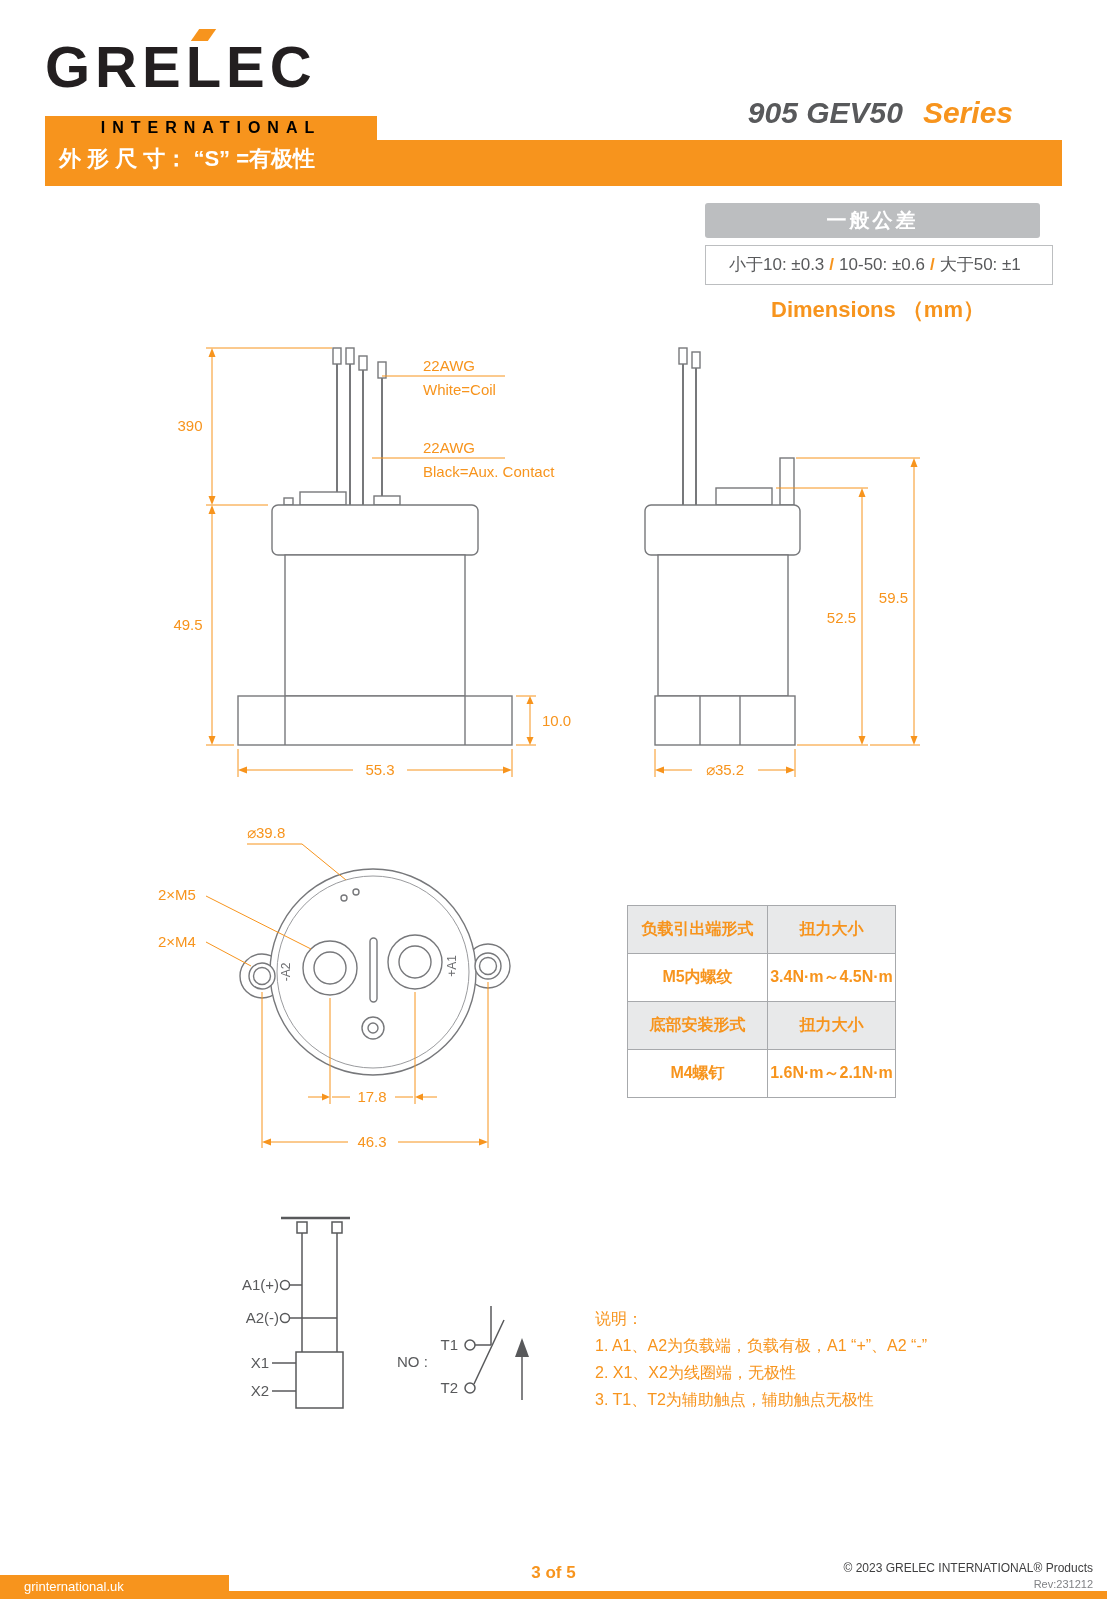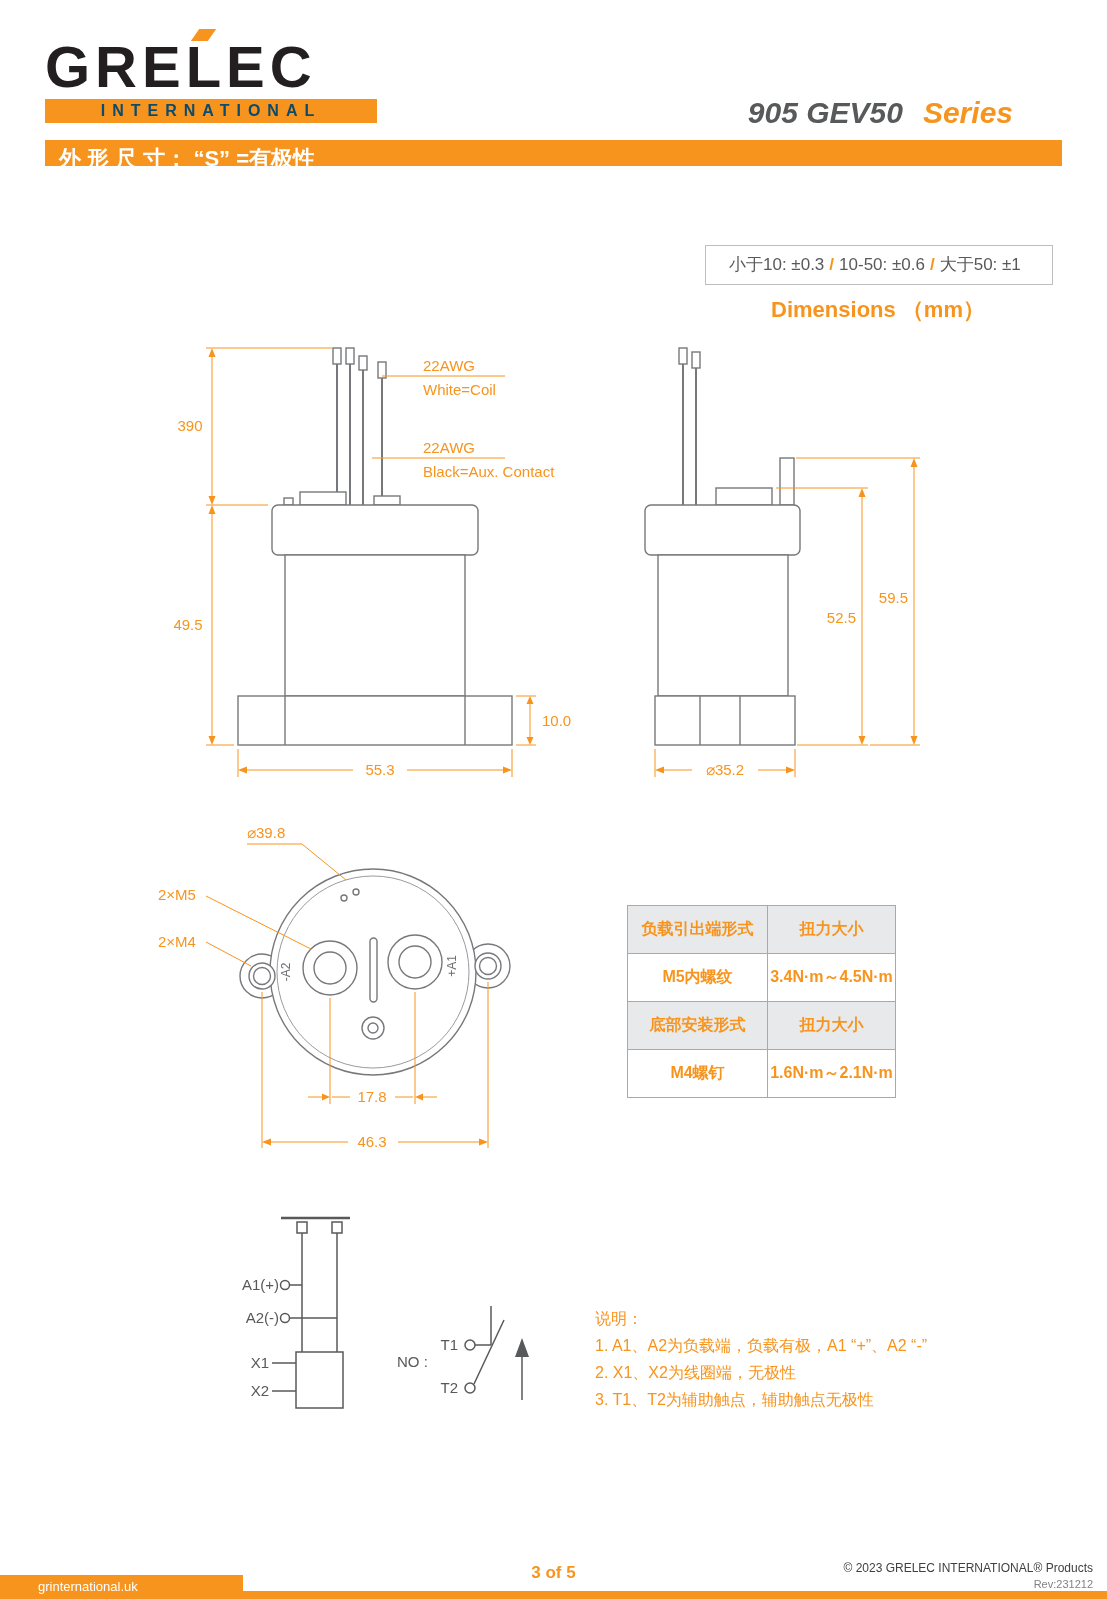--- a/index.html
+++ b/index.html
@@ -3,24 +3,24 @@
 <meta charset="utf-8">
 <style>
   html,body{margin:0;padding:0;background:#fff;}
   body{font-family:"Liberation Sans","DejaVu Sans",sans-serif;color:#58595B;}
   .page{position:relative;width:1107px;height:1599px;background:#fff;overflow:hidden;}
 
   
   .logo{position:absolute;left:45px;top:38px;width:332px;}
   .logo-word{font-size:58px;font-weight:900;color:#231F20;letter-spacing:5px;line-height:1.0;}
   .logo-accent{position:absolute;left:150px;top:-9px;width:17px;height:12px;background:#F7941D;transform:skewX(-35deg);}
-  .logo-bar{margin-top:3px;background:#F7941D;color:#0c4a6e;font-weight:700;font-size:16px;letter-spacing:7px;text-align:center;padding:3px 0;}
+  .logo-bar{margin-top:20px;background:#F7941D;color:#000000;font-weight:700;font-size:16px;letter-spacing:7px;text-align:center;padding:3px 0;}
   .series{position:absolute;top:96px;right:94px;font-style:italic;font-weight:700;font-size:30px;color:#58595B;white-space:nowrap;}
   .series .sw{color:#F7941D;margin-left:20px;}
-  .banner{position:absolute;left:45px;top:140px;width:1003px;height:26px;background:#F7941D;color:#fff;font-size:22px;font-weight:700;line-height:38px;padding-left:14px;}
+  .banner{position:absolute;left:45px;top:140px;width:1003px;height:46px;background:#F7941D;color:#fff;font-size:22px;font-weight:700;line-height:38px;padding-left:14px;}
 
   
   .tol-title{position:absolute;left:705px;top:203px;width:335px;height:35px;background:#BCBEC0;border-radius:3px;color:#fff;font-size:20px;font-weight:700;text-align:center;line-height:35px;letter-spacing:3px;}
   .tol-values{position:absolute;left:705px;top:245px;width:323px;height:38px;border:1px solid #BCBEC0;font-size:17px;color:#58595B;line-height:38px;padding-left:23px;white-space:nowrap;}
   .tol-sep{color:#F7941D;font-weight:700;padding:0 5px;}
   .dims-title{position:absolute;top:295px;right:122px;font-size:22px;font-weight:700;color:#F7941D;}
 
   
   .dwg{position:absolute;}
   .part{fill:#fff;stroke:#77787B;stroke-width:1.4;}
@@ -39,21 +39,21 @@
   .torque{position:absolute;left:627px;top:905px;border-collapse:collapse;}
   .torque td{border:1px solid #A7A9AC;width:137px;height:45px;text-align:center;vertical-align:middle;font-size:16px;color:#F7941D;background:#fff;font-weight:bold;}
   .torque td.val{width:125px;}
   .torque td.hd{background:#E8E9EA;font-weight:700;}
 
   
   .notes{position:absolute;left:595px;top:1305px;font-size:16px;color:#F7941D;line-height:27px;white-space:nowrap;}
 
   
   .footer-bar{position:absolute;left:0;bottom:0;width:100%;height:8px;background:#F7941D;}
-  .footer-site{position:absolute;left:0;bottom:0;width:205px;height:24px;background:#F7941D;color:#fff;font-size:13px;line-height:24px;padding-left:38px;}
+  .footer-site{position:absolute;left:0;bottom:0;width:205px;height:24px;background:#F7941D;color:#fff;font-size:13px;line-height:24px;padding-left:24px;}
   .footer-page{position:absolute;bottom:16px;left:0;width:100%;text-align:center;color:#F7941D;font-weight:700;font-size:17px;}
   .footer-copy{position:absolute;right:14px;bottom:24px;font-size:12px;color:#404041;}
   .footer-rev{position:absolute;right:14px;bottom:9px;font-size:11px;color:#808285;}
 </style>
 </head>
 <body>
 
 <div class="page">
 
   <div class="logo">
@@ -61,20 +61,21 @@
     <div class="logo-accent"></div>
     <div class="logo-bar">INTERNATIONAL</div>
   </div>
 
   <div class="series">
     <span>905 GEV50</span><span class="sw">Series</span>
   </div>
 
   <div class="banner">外 形 尺 寸：  “S” =有极性</div>
 
+  <div class="tol-title">一般公差</div>
   <div class="tol-values">
     <span>小于10: ±0.3</span><span class="tol-sep">/</span><span>10-50: ±0.6</span><span class="tol-sep">/</span><span>大于50: ±1</span>
   </div>
 
   <div class="dims-title">Dimensions （mm）</div>
 
   <svg class="dwg" style="left:160px;top:340px;" width="420" height="450" viewBox="0 0 420 450">
 
     <g>
       <line class="wire" x1="177" y1="24" x2="177" y2="165"></line>

